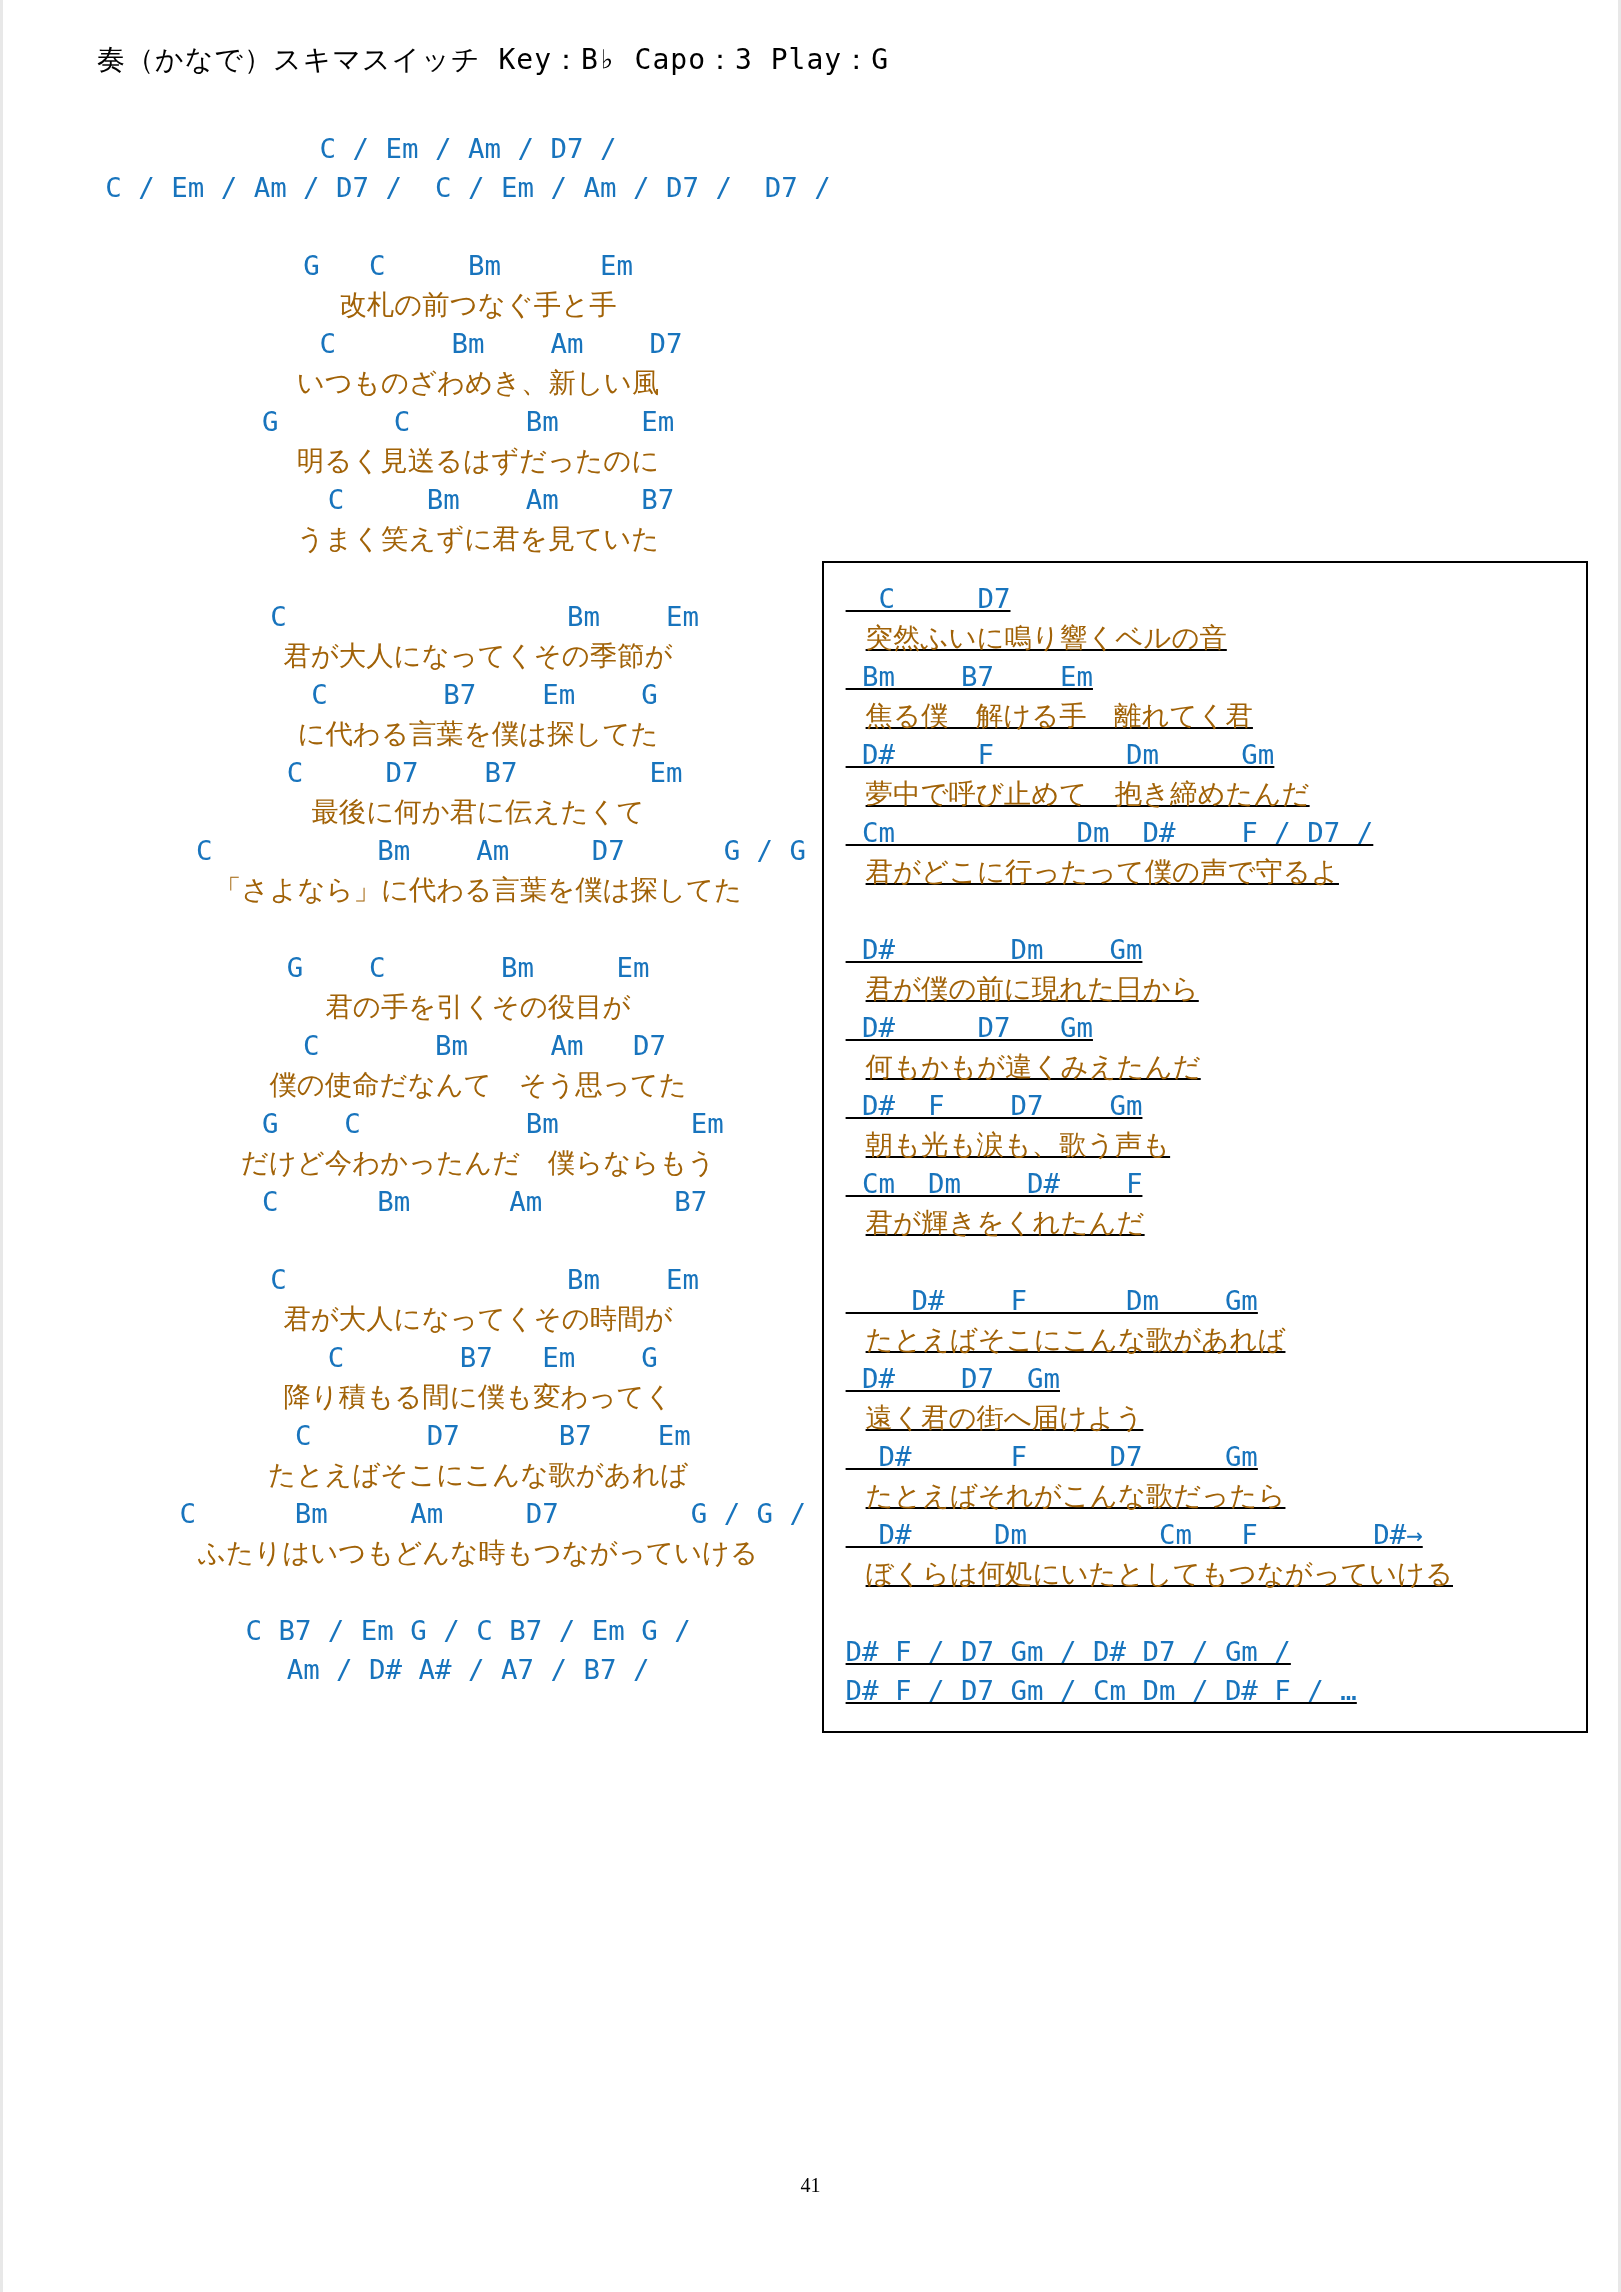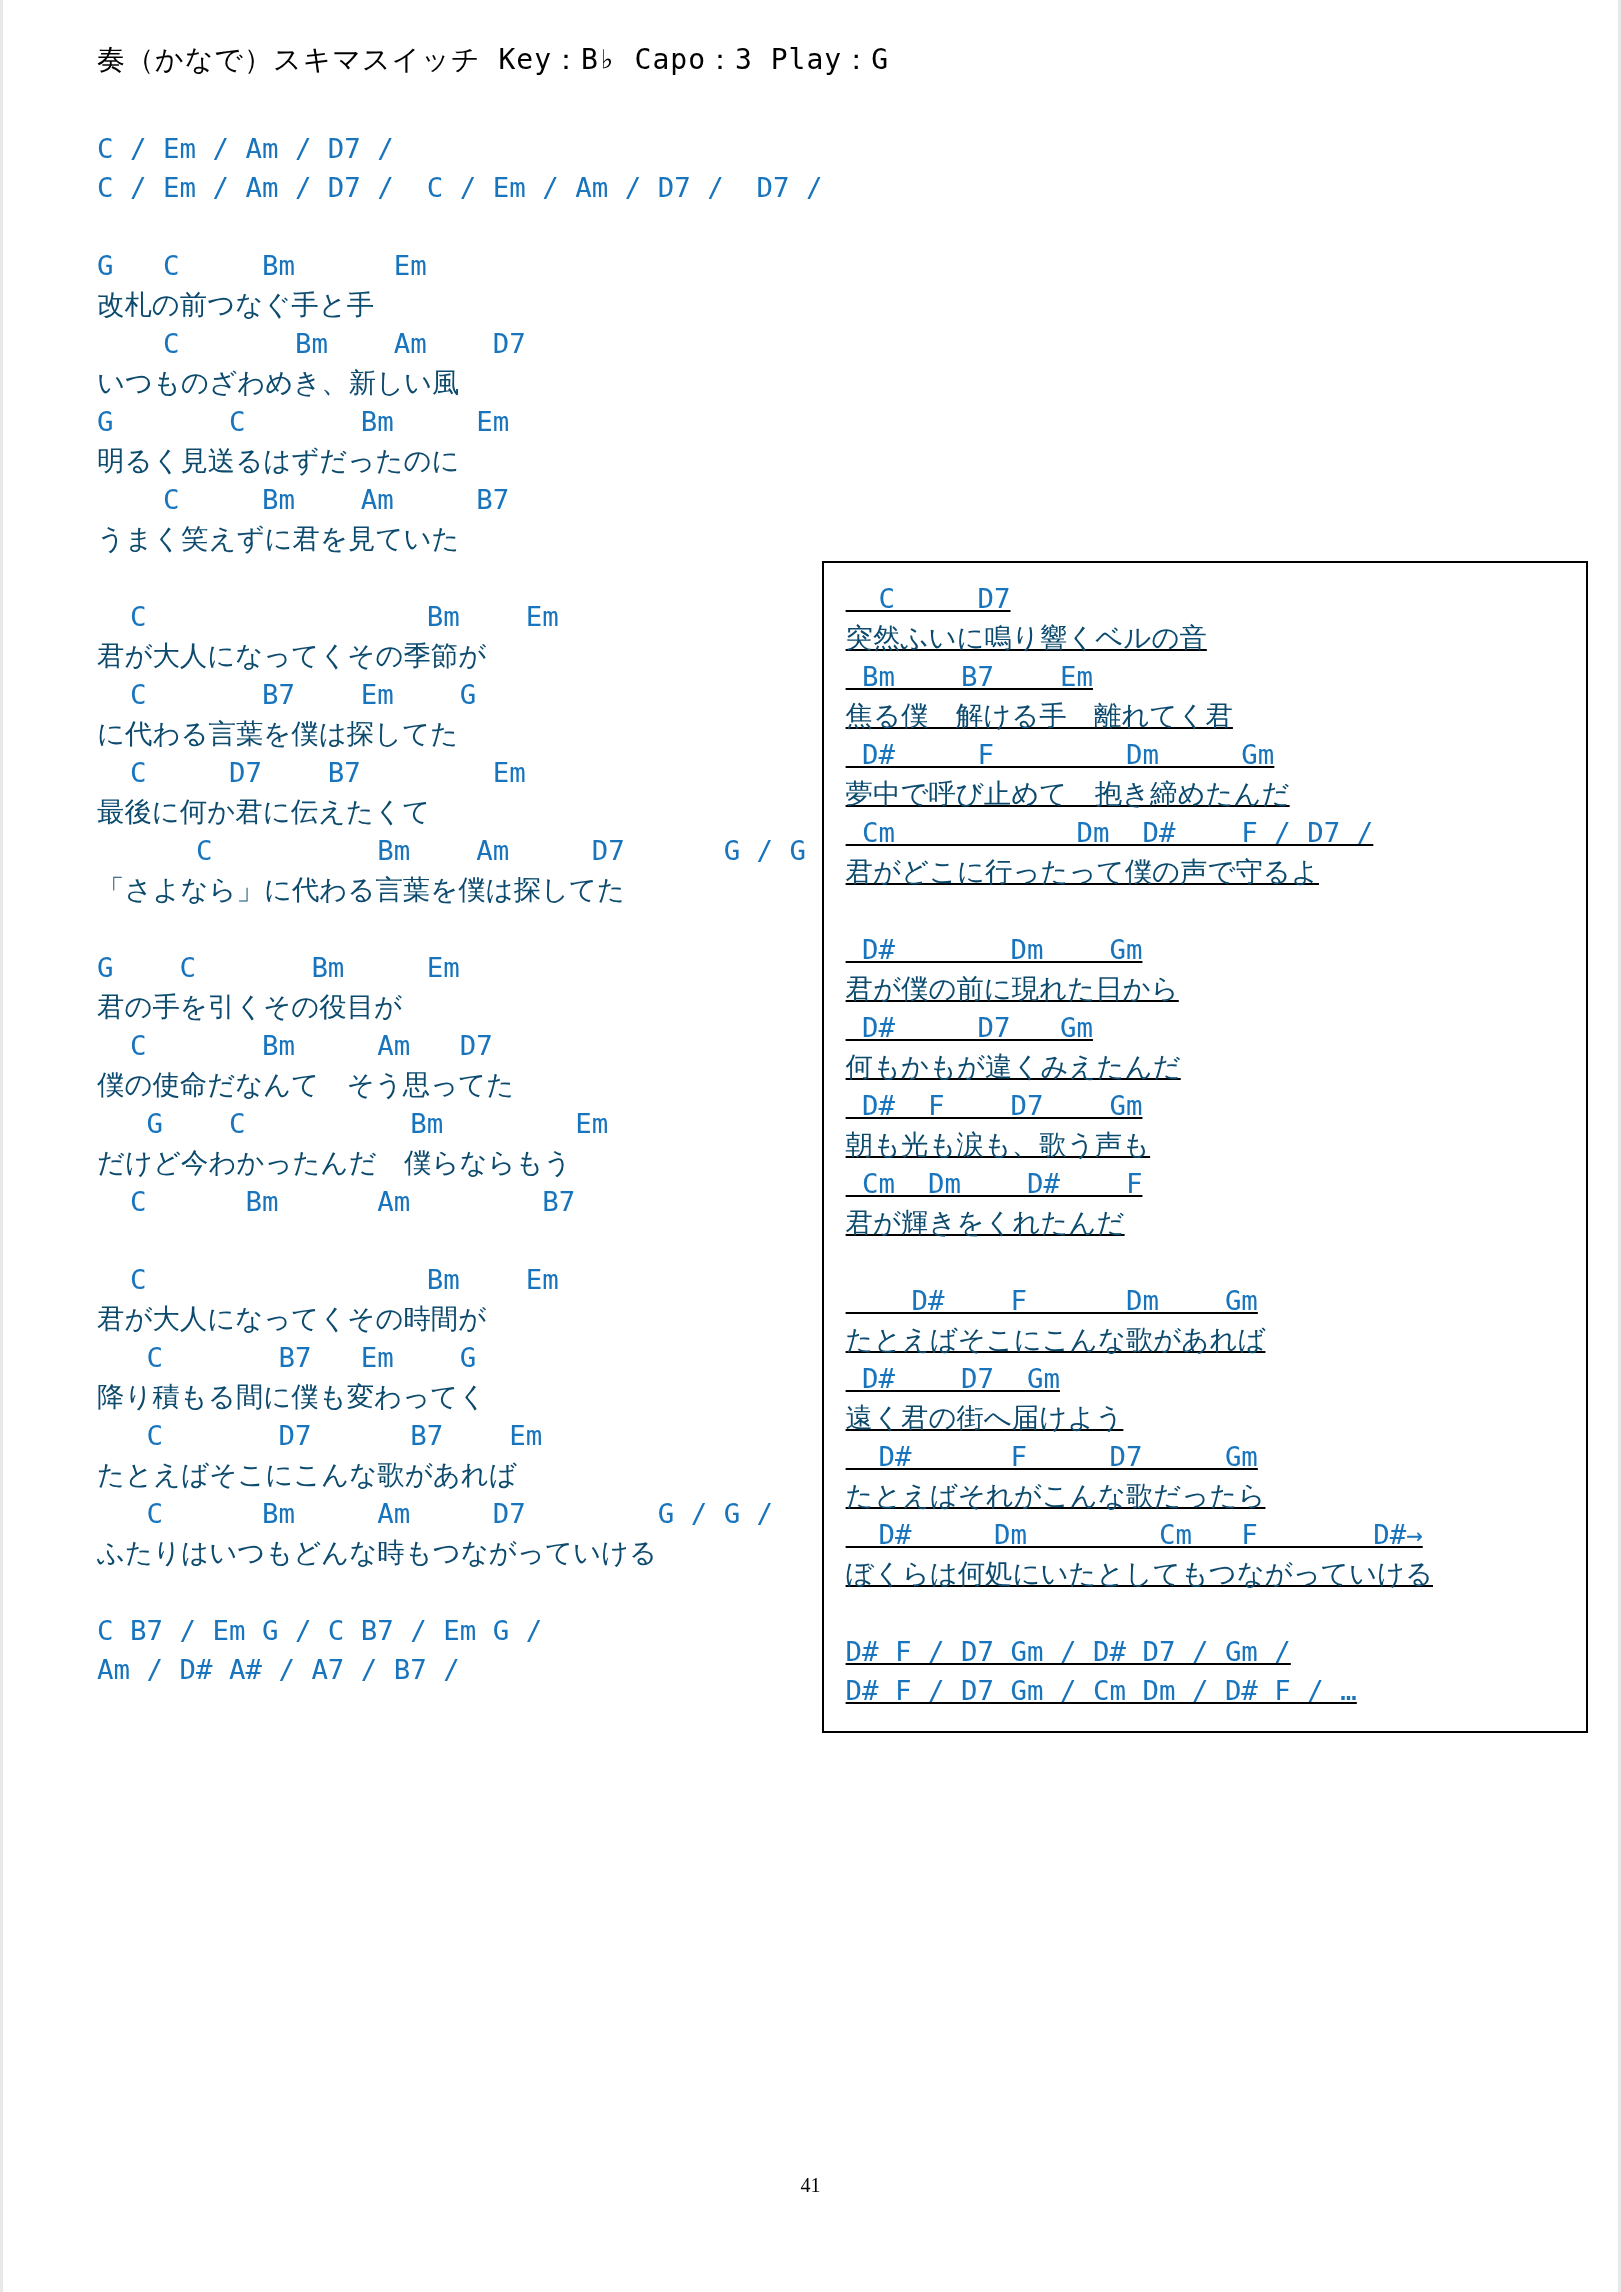--- a/index.html
+++ b/index.html
@@ -5,24 +5,24 @@
   html,body { margin:0; padding:0; background:#e8e8e8; }
   .page {
     position:relative; width:1615px; height:2293px; margin:0 auto;
     background:#ffffff; color:#000;
     font-family:"DejaVu Sans Mono", monospace; overflow:hidden;
   }
   .title {
     position:absolute; left:94px; top:41px;
     font-size:28px; white-space:pre; letter-spacing:1px;
   }
-  .left-col { position:absolute; left:94px; top:129px; }
+  .left-col { position:absolute; left:94px; top:129px;text-align:center; }
   .line { white-space:pre; font-size:27.4px; line-height:39px; height:39px; }
   .chord { color:var(--chord-color,#1874BD); }
-  .lyric { color:#0c4a6e; }
+  .lyric { color:#a16207;margin-left:20px; }
   .block { margin-bottom:39px; }
   .chorus-box {
     position:absolute; left:819px; top:561px; width:766px; height:1172px;
     border:2px solid #000; box-sizing:border-box; padding:15.7px 7.8px 0 21.6px;
     background:#ffffff;
     text-decoration:underline;
   }
   .page-number {
     position:absolute; left:0; right:0; top:2174px; text-align:center;
     font-family:"Liberation Serif", serif; font-size:20px; color:#000;

